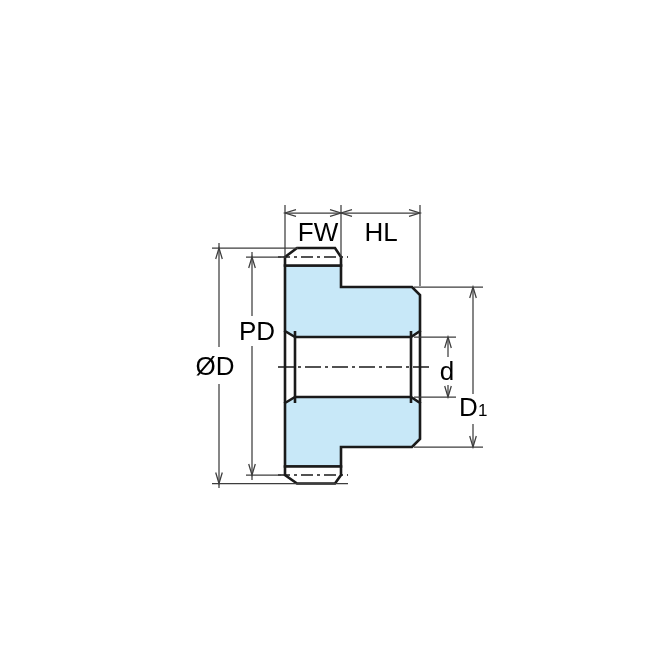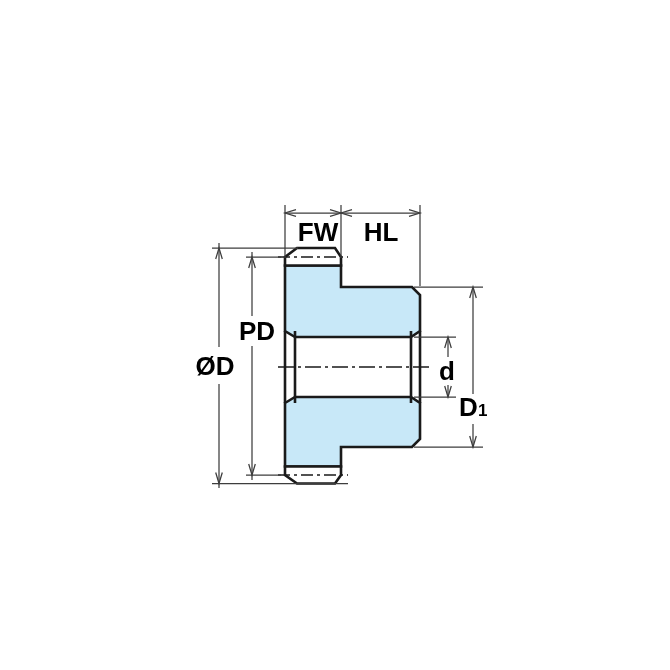--- a/index.html
+++ b/index.html
@@ -2,21 +2,21 @@
 <html style="--part-fill: #C8E8F8; --outline: #1A1A1A; --dimline: #3D3D3D; --bg: #FFFFFF;"><head>
 <meta charset="utf-8">
 <style>
   :root{
     --part-fill:#C8E8F8;
     --outline:#1A1A1A;
     --dimline:#3D3D3D;
     --bg:#FFFFFF;
   }
   html,body{margin:0;padding:0;width:670px;height:670px;background:var(--bg);}
-  .stage{position:relative;width:670px;height:670px;background:var(--bg);overflow:hidden;font-weight:bold;}
+  .stage{position:relative;width:670px;height:670px;background:var(--bg);overflow:hidden;}
   svg{display:block;}
   .body-fill{fill:var(--part-fill);stroke:var(--outline);stroke-width:2.6;stroke-linejoin:miter;}
   .tooth{fill:#FFFFFF;stroke:var(--outline);stroke-width:2.6;stroke-linejoin:miter;}
   .ol{stroke:var(--outline);stroke-width:2.6;fill:none;stroke-linecap:butt;}
   .tl{stroke:var(--dimline);stroke-width:1.25;fill:none;stroke-linecap:butt;}
   .cl{stroke:var(--outline);stroke-width:1.5;fill:none;}
   text{font-family:"Liberation Sans","DejaVu Sans",sans-serif;font-size:26px;fill:#000;}
   .sub{font-size:17px;}
 </style>
 </head>

